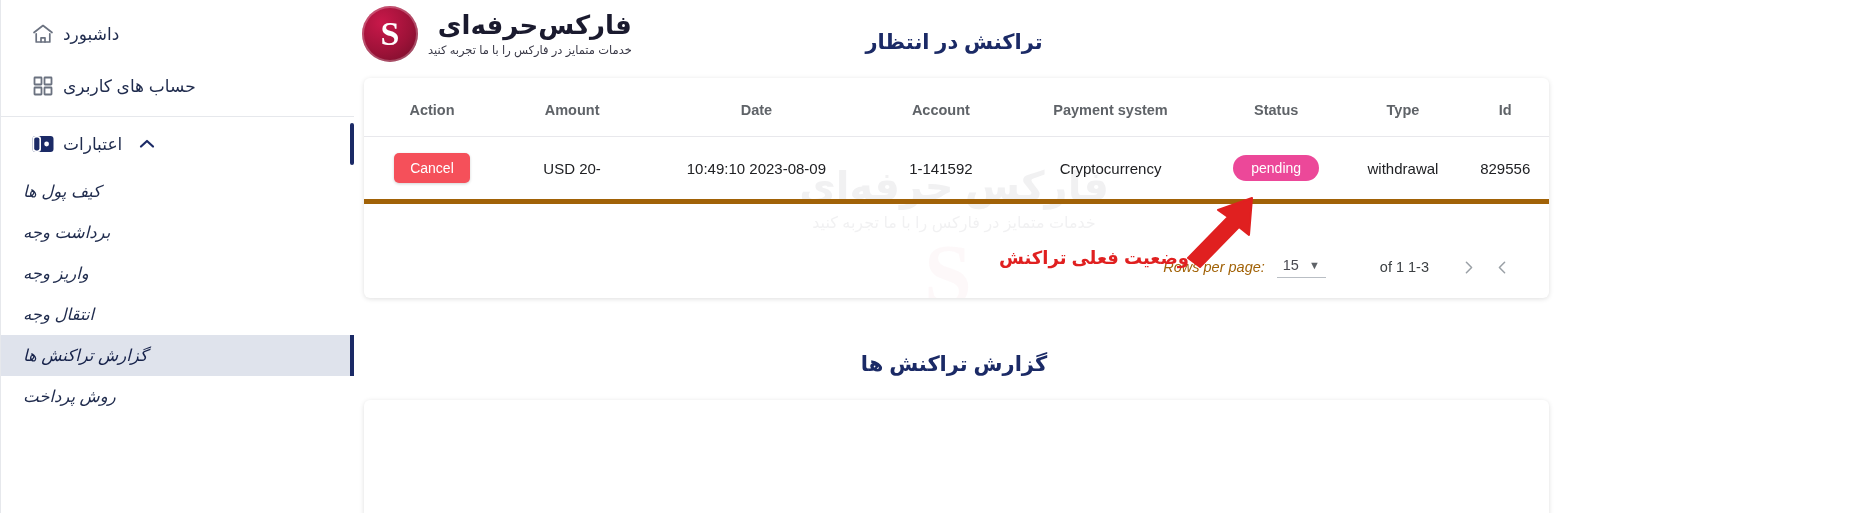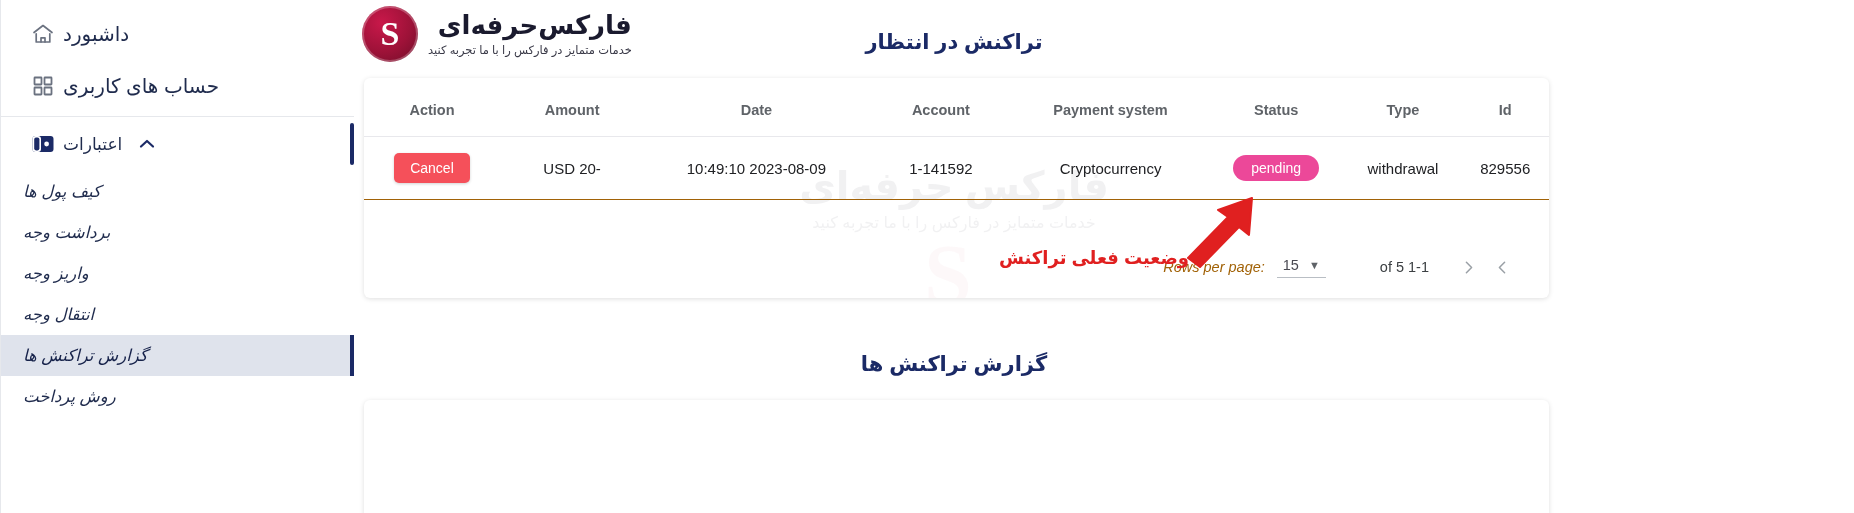--- a/index.html
+++ b/index.html
@@ -42,21 +42,21 @@
   }
   .nav-item .ico {
     width: 40px;
     flex: 0 0 40px;
     display: flex;
     align-items: center;
     justify-content: center;
     color: #6b7280;
   }
   .nav-item .label {
-    font-size: 20px;
+    font-size: 17px;
     color: #1f2b4d;
     margin-right: 14px;
     white-space: nowrap;
     letter-spacing: 0;
   }
   .nav-divider {
     height: 1px;
     background: #e6e8ec;
     margin: 4px 0 0 0;
   }
@@ -206,21 +206,21 @@
     color: #5f6368;
     font-weight: 700;
     padding: 24px 0 18px 0;
     border-bottom: 1px solid #e8e8ec;
     white-space: nowrap;
   }
   table.tbl td {
     font-size: 15px;
     color: #202124;
     padding: 16px 0;
-    border-bottom: 1px solid #a16207;
+    border-bottom: 5px solid #a16207;
     text-align: center;
     white-space: nowrap;
   }
   .cancel-btn {
     display: inline-block;
     background: #f5505a;
     color: #ffffff;
     font-size: 14px;
     padding: 7px 16px;
     border-radius: 5px;
@@ -436,21 +436,21 @@
         <div class="pg-arrow">
           <svg width="17" height="17" viewBox="0 0 17 17" fill="none" stroke="#9aa0a6" stroke-width="1.5" stroke-linecap="round" stroke-linejoin="round">
             <path d="M10.6 3.2 5.4 8.5l5.2 5.3"></path>
           </svg>
         </div>
         <div class="pg-arrow">
           <svg width="17" height="17" viewBox="0 0 17 17" fill="none" stroke="#9aa0a6" stroke-width="1.5" stroke-linecap="round" stroke-linejoin="round">
             <path d="M6.4 3.2l5.2 5.3-5.2 5.3"></path>
           </svg>
         </div>
-        <span class="pg-range">of 5 1-1</span>
+        <span class="pg-range">of 1 1-3</span>
         <span class="pg-select">
           <span class="pg-caret">▼</span>
           <span>15</span>
         </span>
         <span class="pg-label">:Rows per page</span>
       </div>
     </section>
 
     <svg class="annot-arrow" viewBox="0 0 90 72">
       <path d="M86 2 L52 14 L62 21 L22 62 L34 71 L73 31 L83 39 Z" fill="#e02020" stroke="#e02020" stroke-width="2" stroke-linejoin="round"></path>

